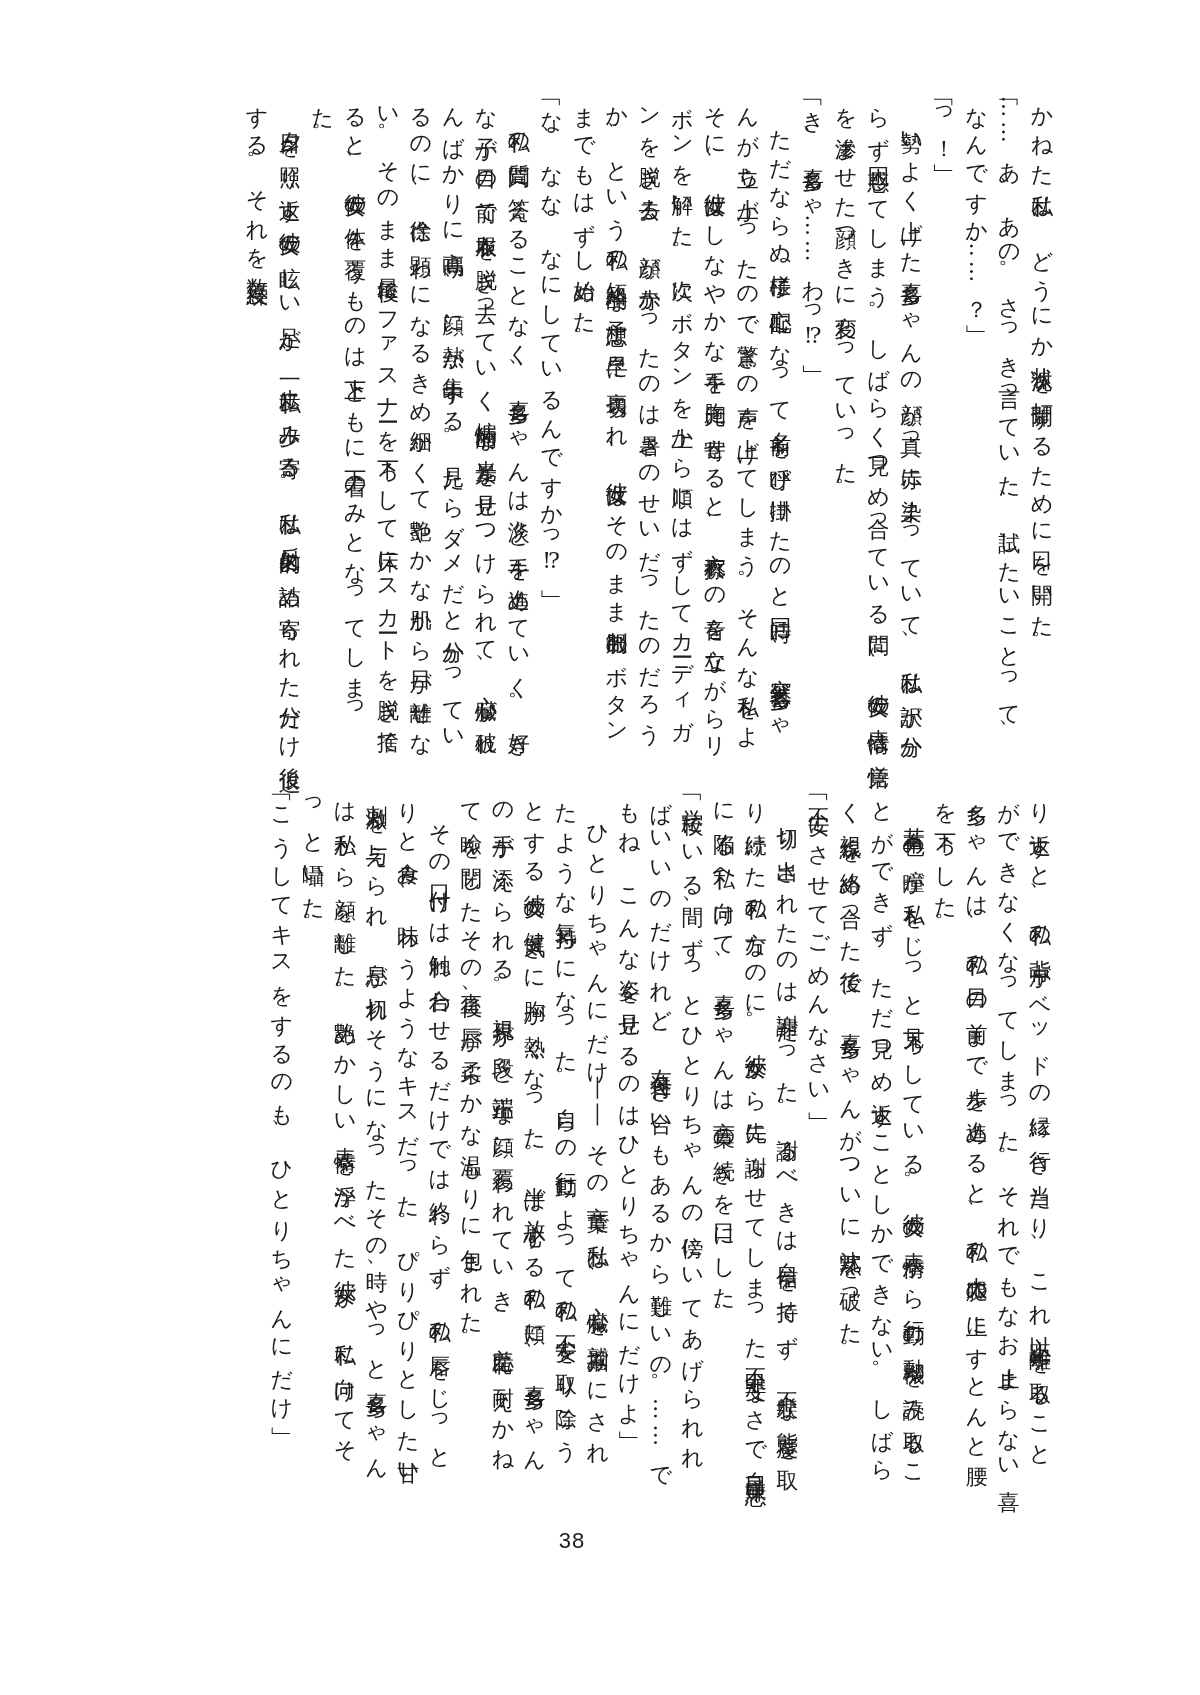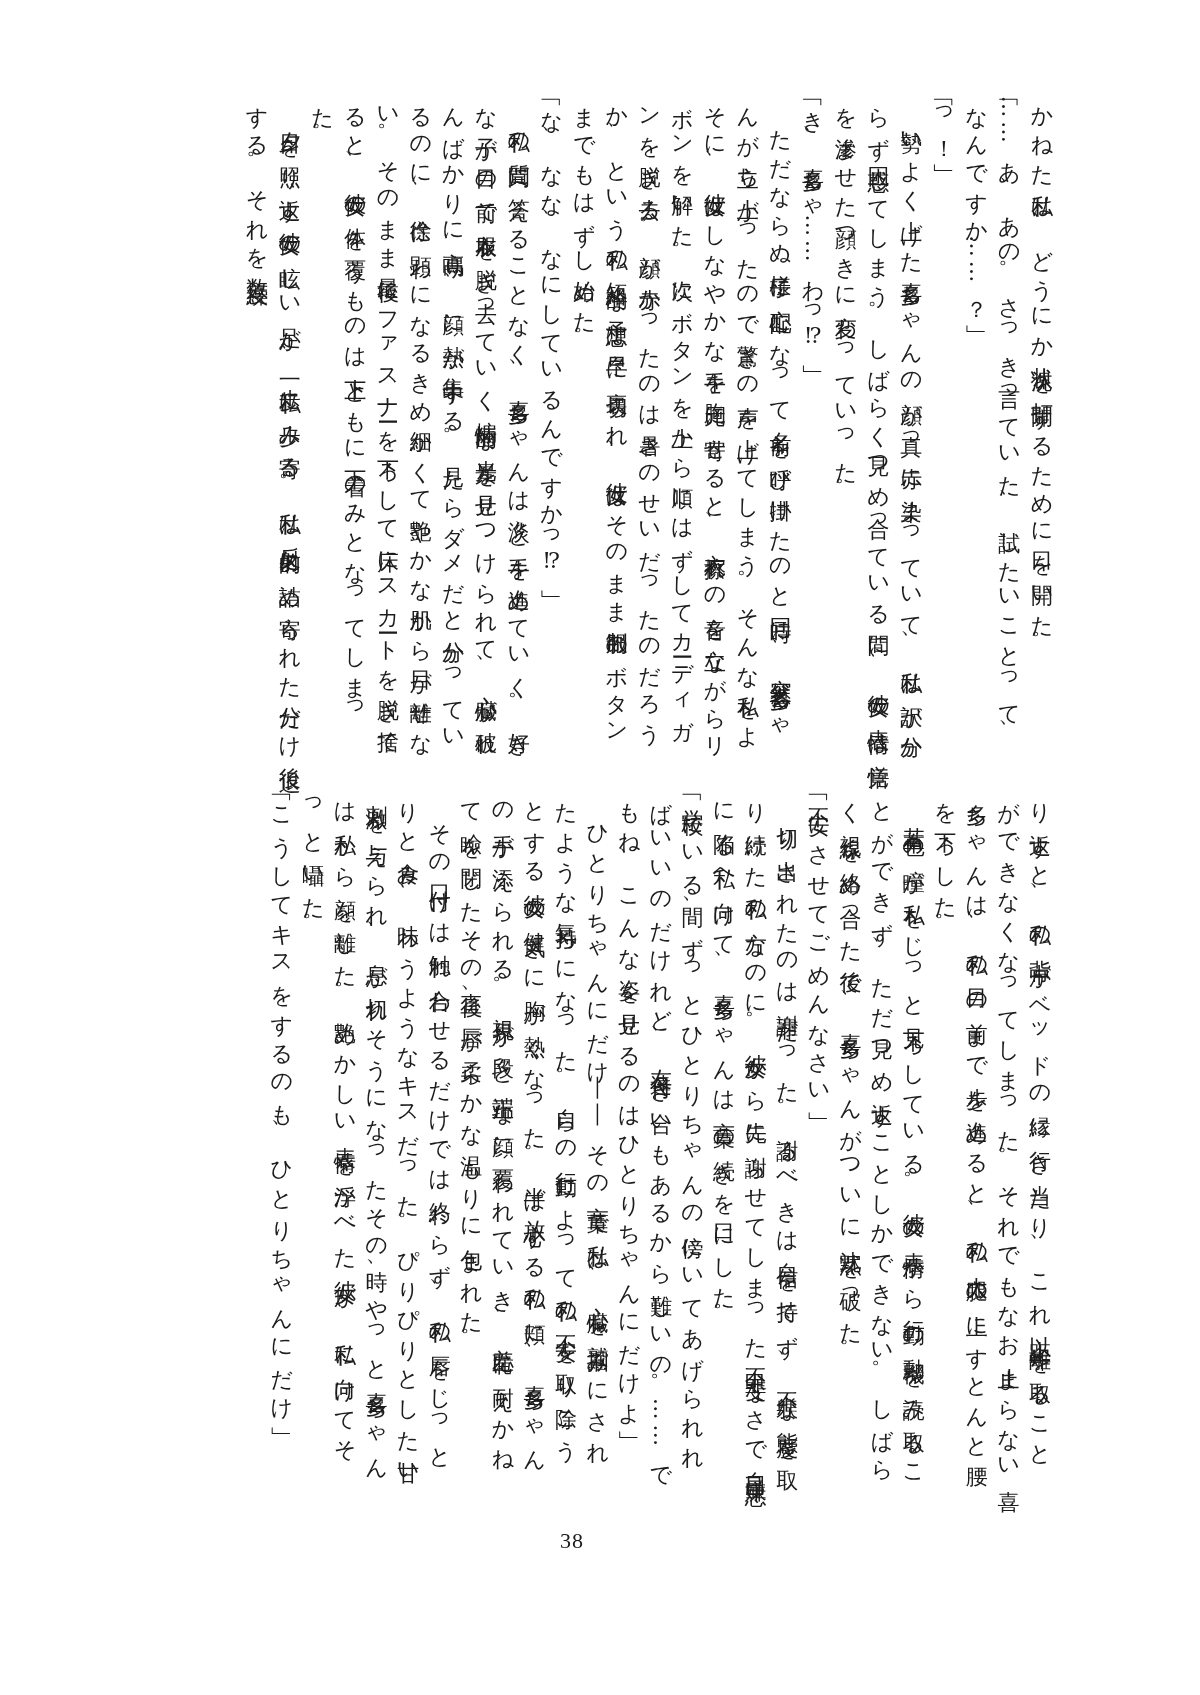--- a/index.html
+++ b/index.html
@@ -53,21 +53,21 @@
   }
   .para.indent {
     text-indent: 1em;
   }
   .page-number {
     position: absolute;
     top: 1528px;
     left: 0;
     width: 1144px;
     text-align: center;
-    font-family: Liberation Serif, serif;
+    font-family: Liberation Sans, sans-serif;
     font-size: 22px;
     letter-spacing: 1px;
     color: var(--text-color);
   }
 </style>
 </head>
 <body>
 
 <div class="page">
   <div class="text-block block-top">

